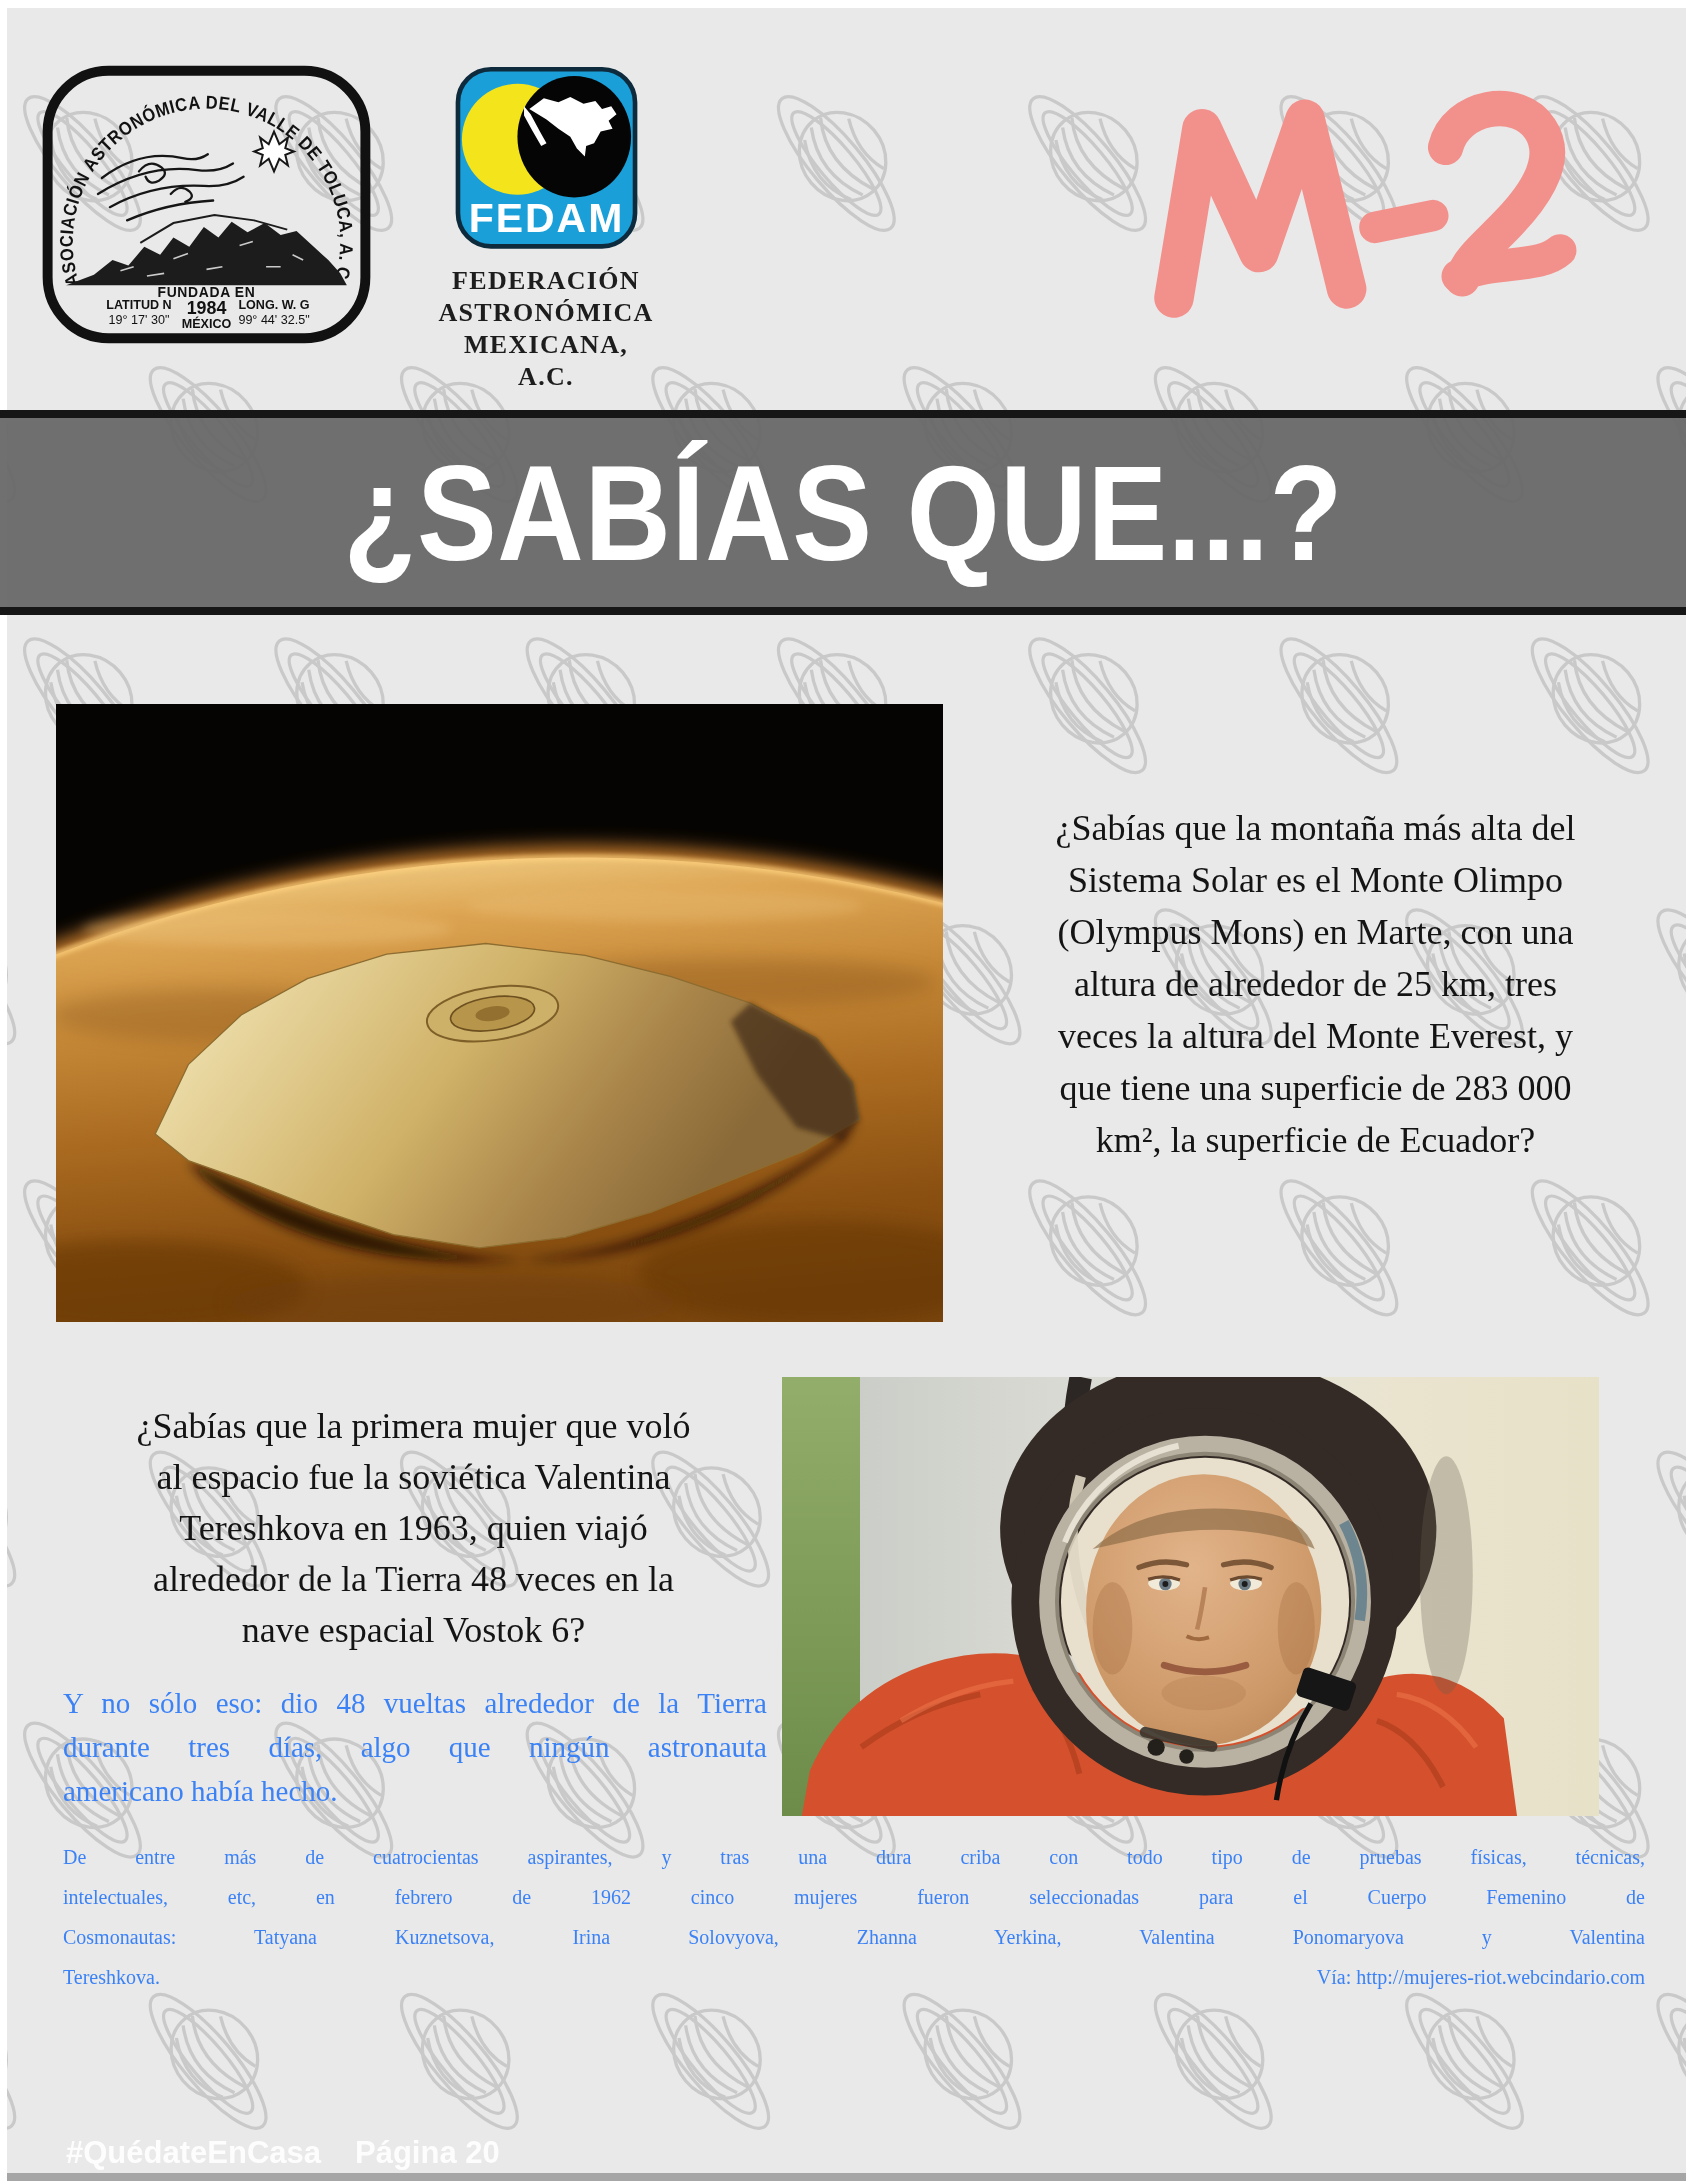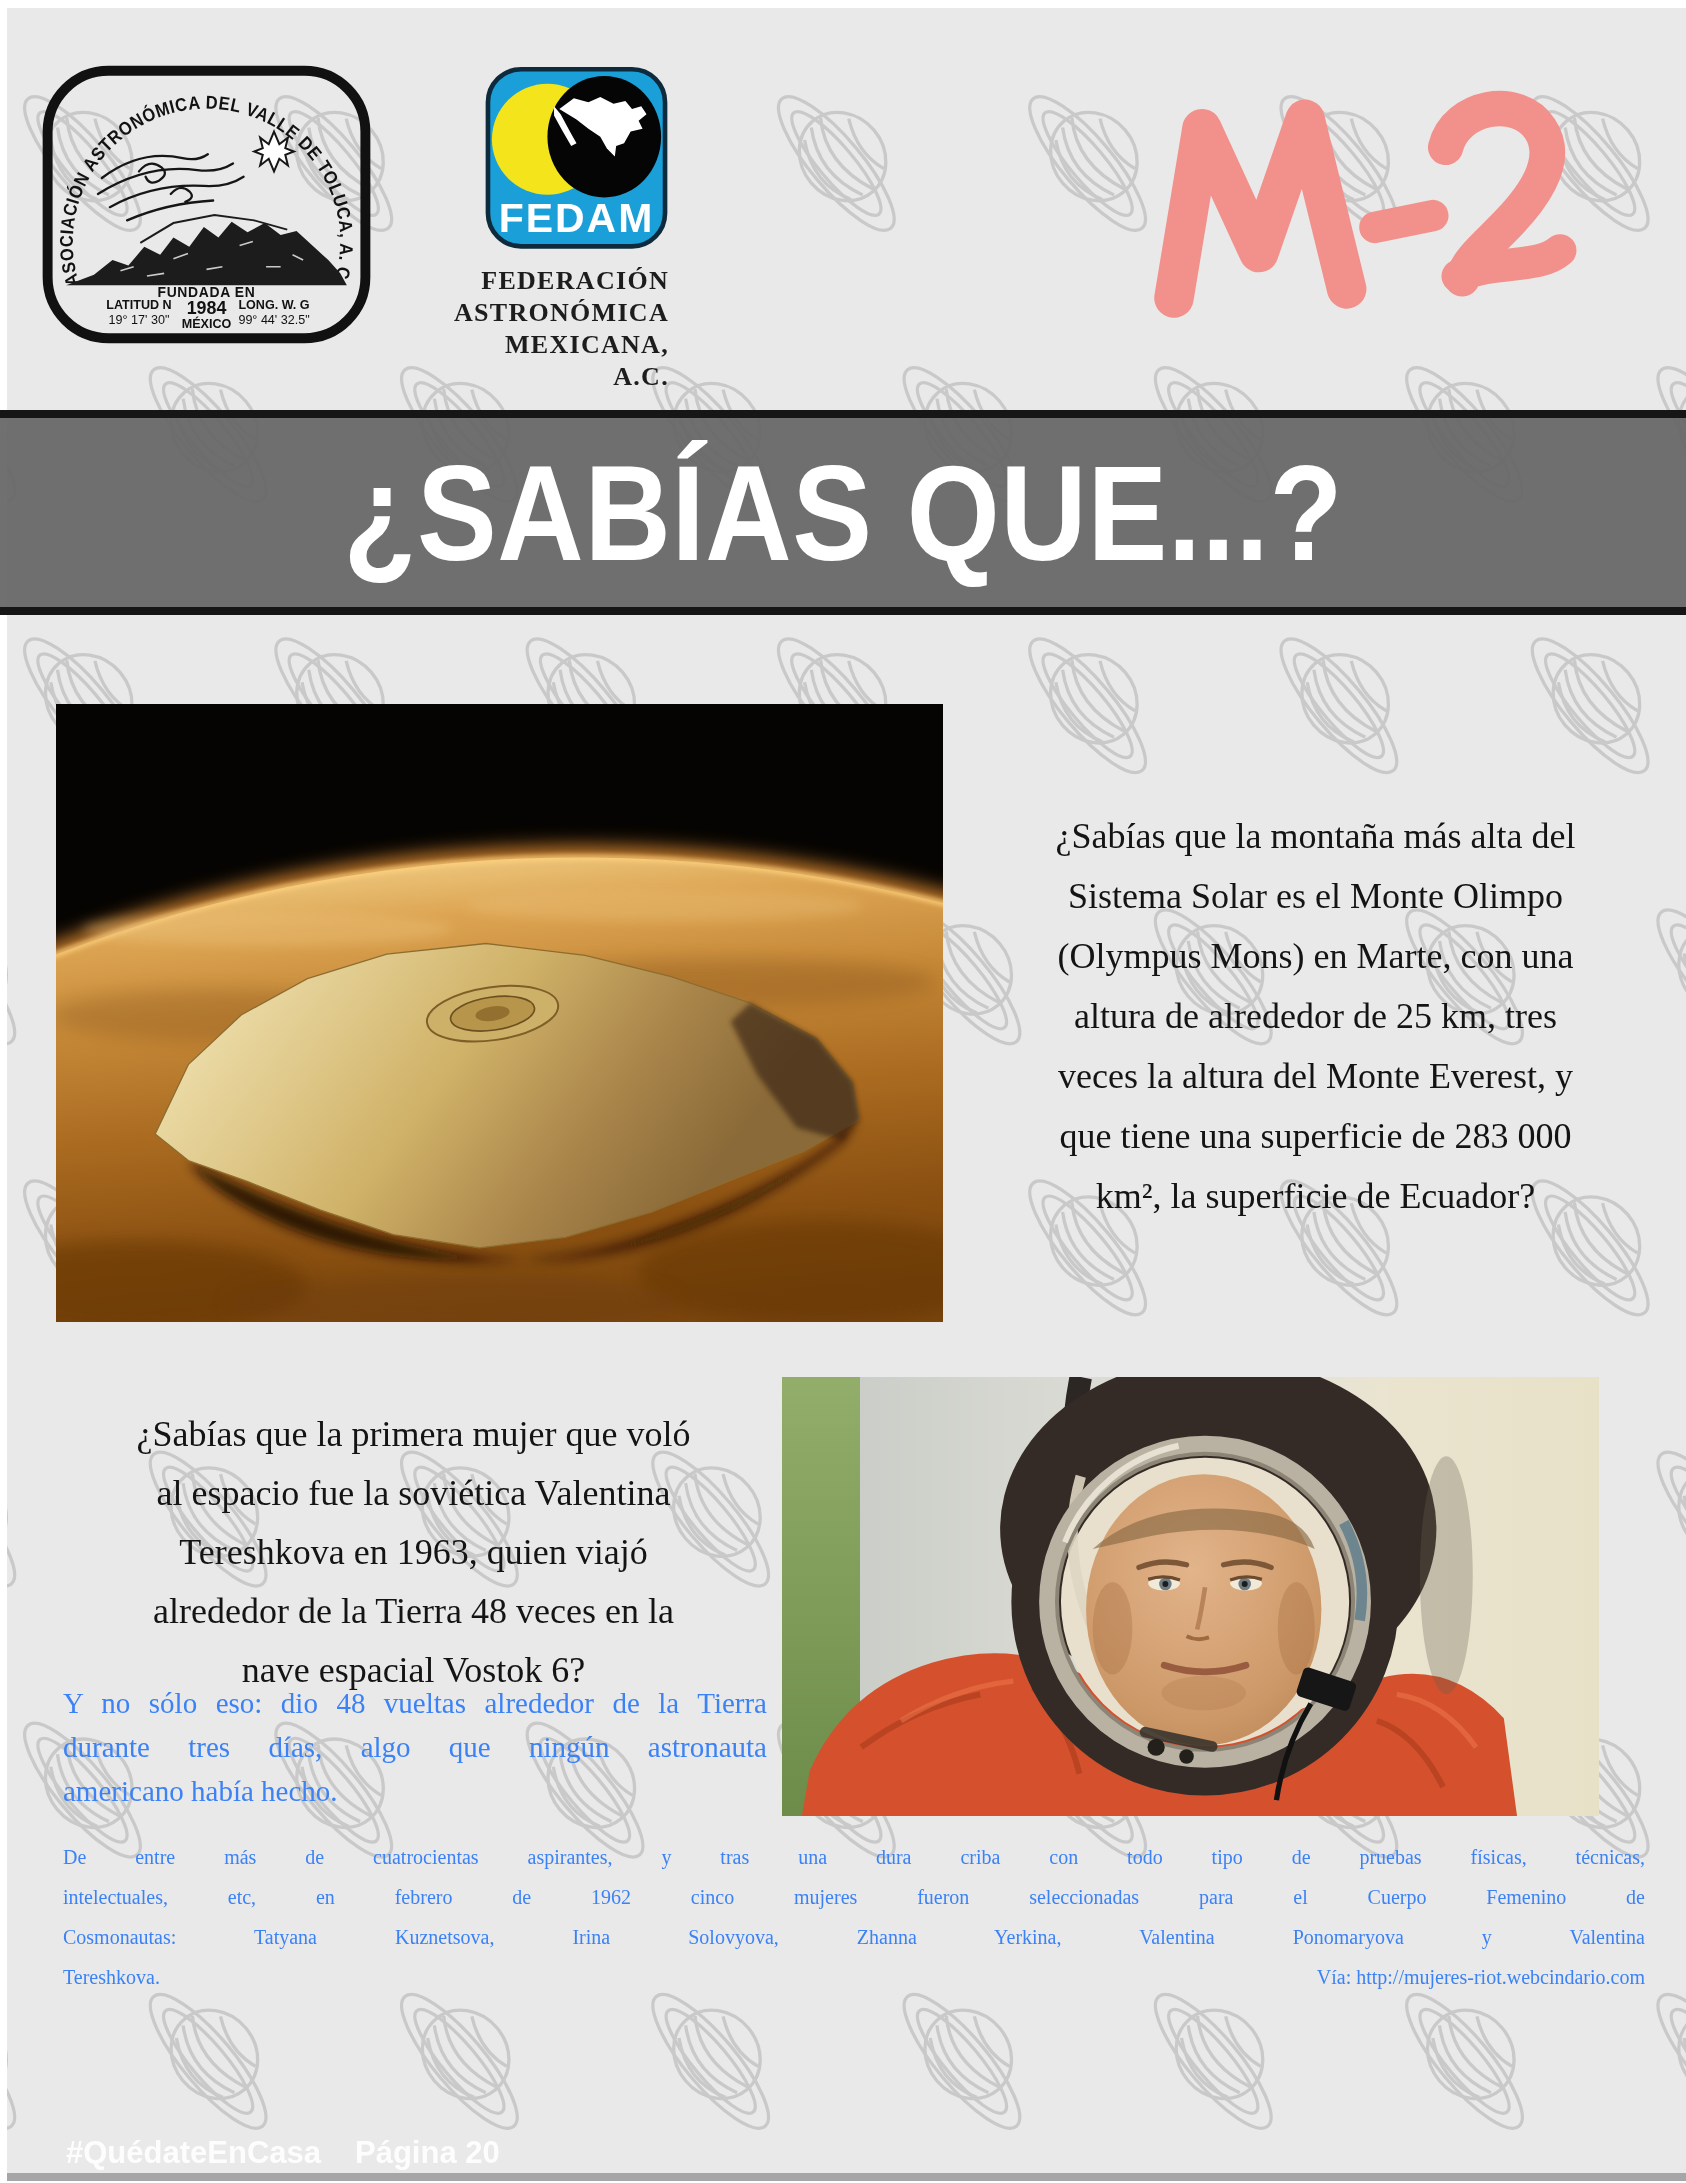--- a/index.html
+++ b/index.html
@@ -4,39 +4,39 @@
 <style>
   html,body{margin:0;padding:0;background:#ffffff;}
   .page{position:relative;width:1687px;height:2183px;background:#ffffff;overflow:hidden;
         font-family:"Liberation Serif", serif;}
   .content-bg{position:absolute;left:6.6px;top:8px;width:1680px;height:2165px;background:#e9e9e9;}
   #saturn-field{position:absolute;left:6.6px;top:8px;width:1680px;height:2165px;pointer-events:none;}
   .layer{position:absolute;}
 
   
   .seal-box{left:41px;top:63px;width:331px;height:283px;}
-  .fedam-box{left:435px;top:65px;width:222px;text-align:right;margin-left:12px;}
+  .fedam-box{left:435px;top:65px;width:222px;text-align:center;}
   .fedam-captions{margin-top:10.6px;font-family:"Liberation Serif",serif;font-weight:700;
      color:#1d1d1d;font-size:26px;line-height:32px;letter-spacing:1.3px;}
   .m2{left:1139px;top:78px;width:463px;height:238px;transform:rotate(-3deg);}
 
   
   .banner{left:0;top:410px;width:1687px;height:205px;box-sizing:border-box;
      border-top:8.6px solid #161616;border-bottom:8.6px solid #161616;
      background:rgba(104,104,104,0.95);display:flex;align-items:center;justify-content:center;}
   .banner-title{font-family:"Liberation Sans",sans-serif;font-weight:bold;font-size:136px;
      color:#ffffff;transform:scaleX(0.88);letter-spacing:0.7px;white-space:nowrap;}
 
   
   .mars{left:56px;top:704px;width:887px;height:618px;}
   .photo{left:782px;top:1377px;width:817px;height:439px;}
 
   
   .big-center{color:#141414;text-align:center;}
-  .big-center div{white-space:nowrap;margin-top:8px;}
+  .big-center div{white-space:nowrap;}
   .olympus{left:960px;top:802px;width:711px;font-size:36px;line-height:52px;}
   .valentina{left:58px;top:1401px;width:711px;font-size:36px;line-height:51px;}
   .small-par{color:#3b82f6;font-size:29px;}
   .extra{left:63px;top:1681px;width:704px;line-height:44px;}
   .selection{left:63px;top:1837px;width:1582px;font-size:20px;line-height:40px;}
   .just{text-align:justify;text-align-last:justify;}
   .lastline{display:flex;justify-content:space-between;}
 
   
   .footer{left:66px;top:2135px;font-family:"Liberation Sans",sans-serif;font-weight:bold;

